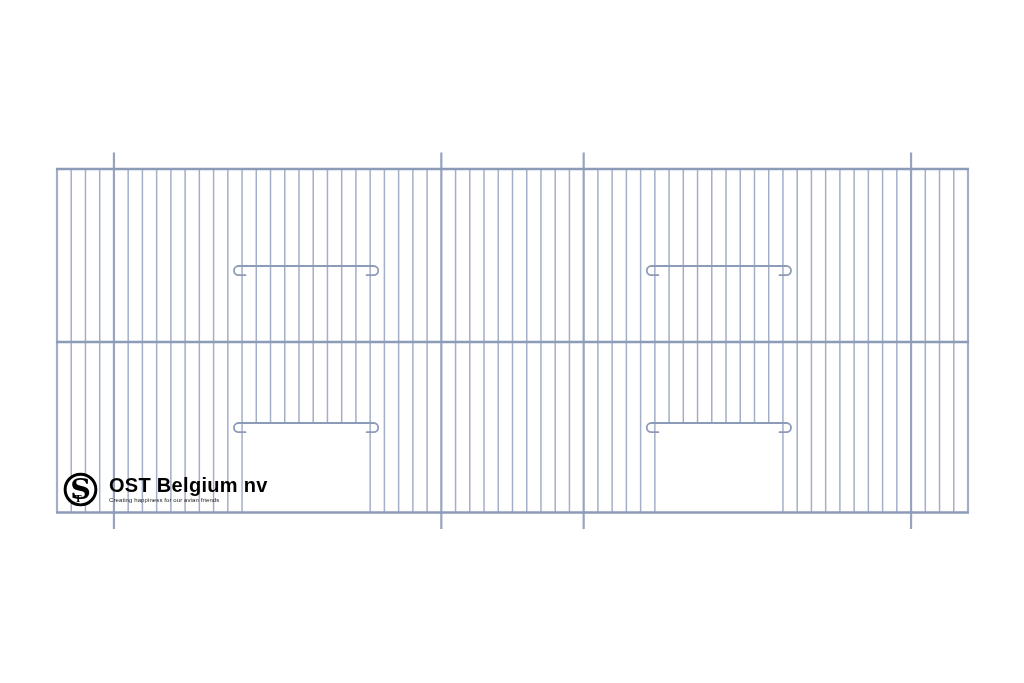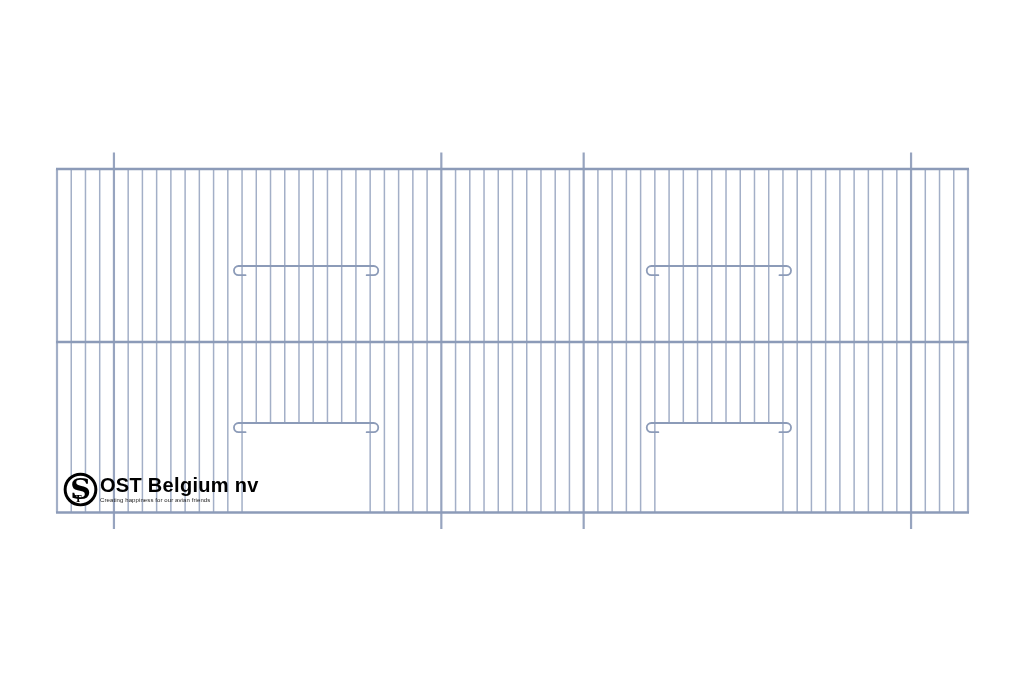--- a/index.html
+++ b/index.html
@@ -20,21 +20,21 @@
   .emblem{width:37px;height:37px;flex:0 0 auto;}
   .em-ring{fill:#ffffff;stroke:#000000;stroke-width:3.2;}
   .em-s{
     font-family:"DejaVu Serif",serif;font-weight:700;font-size:31px;
     fill:#000000;text-anchor:middle;
   }
   .em-t{
     font-family:"DejaVu Serif",serif;font-weight:700;font-size:10px;
     fill:#000000;text-anchor:middle;
   }
-  .logo-text{margin-left:1px;margin-top:5px;}
+  .logo-text{margin-left:10px;margin-top:5px;}
   .company-name{
     font-size:20px;font-weight:bold;color:#000000;
     line-height:19px;letter-spacing:0.3px;white-space:nowrap;
   }
   .tagline{
     font-size:6px;color:#222222;margin-top:2px;
     letter-spacing:0.1px;white-space:nowrap;
   }
 </style>
 </head>

